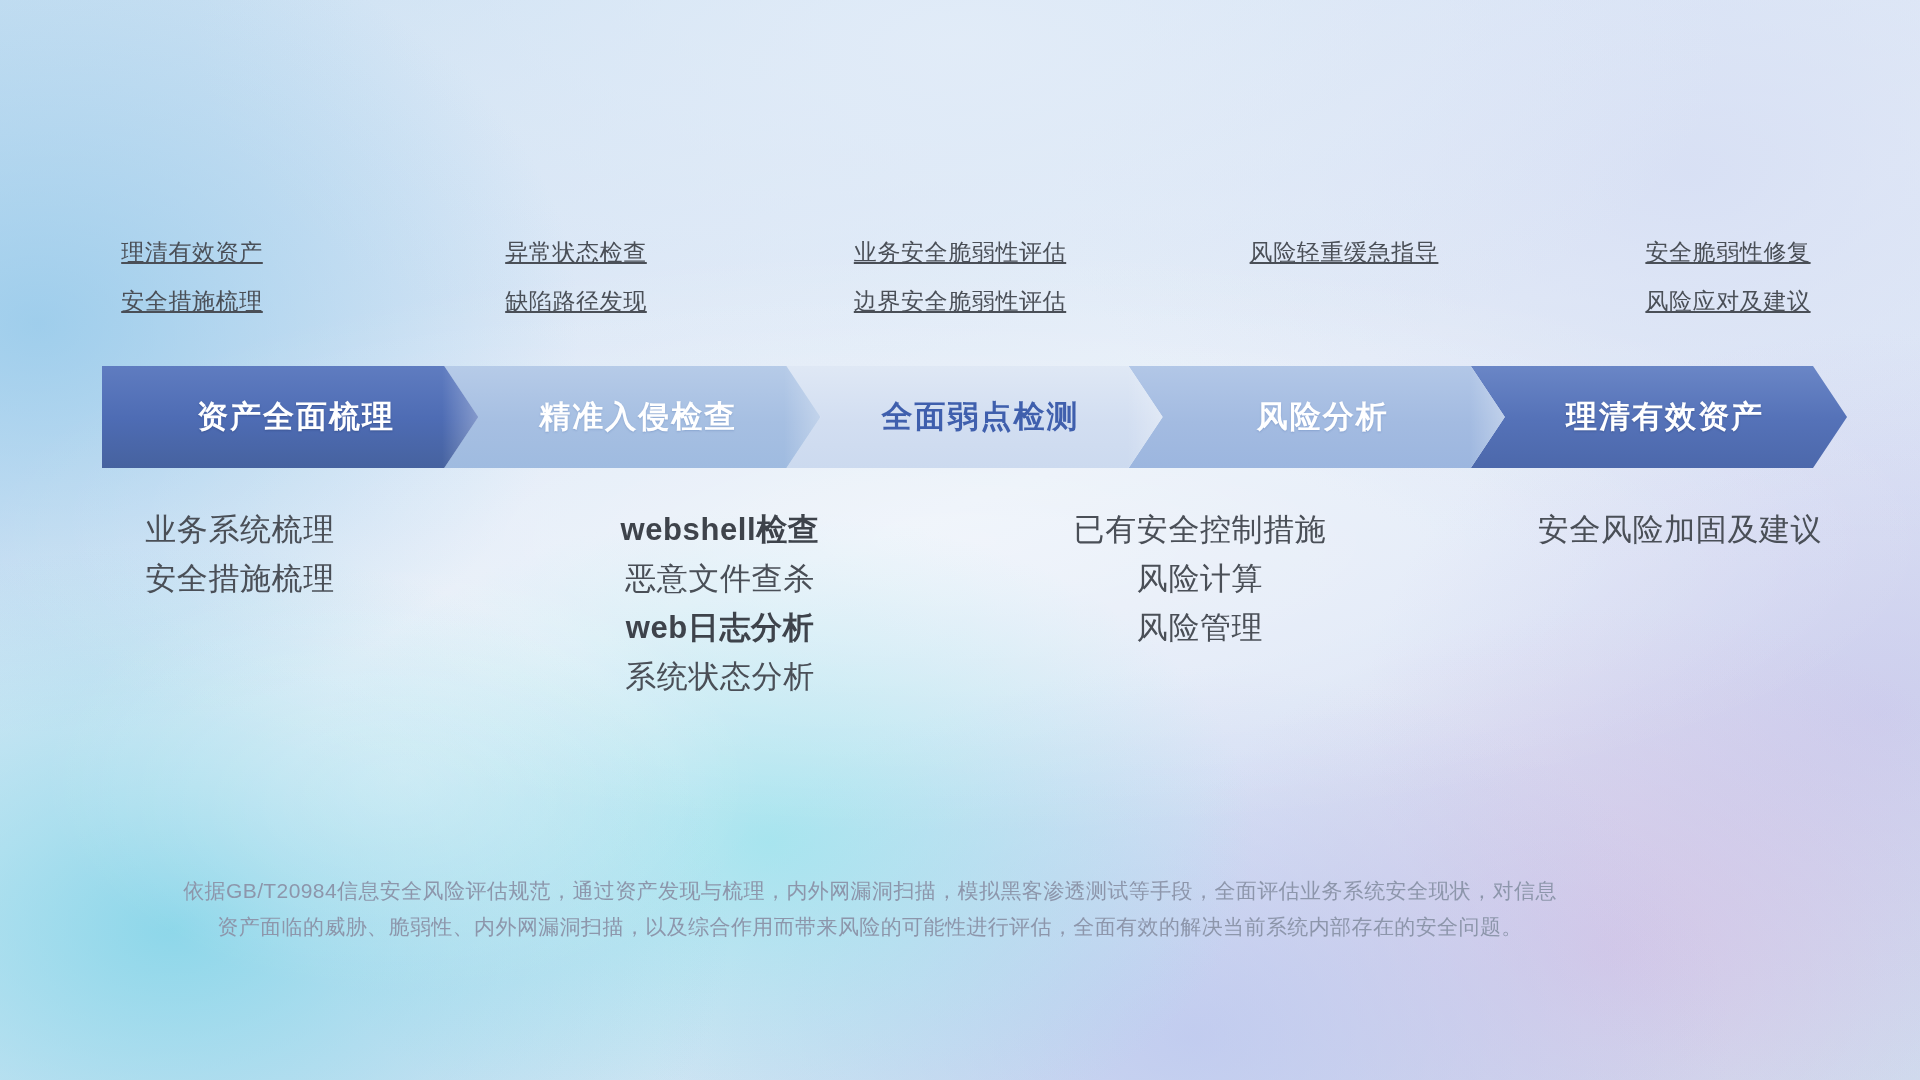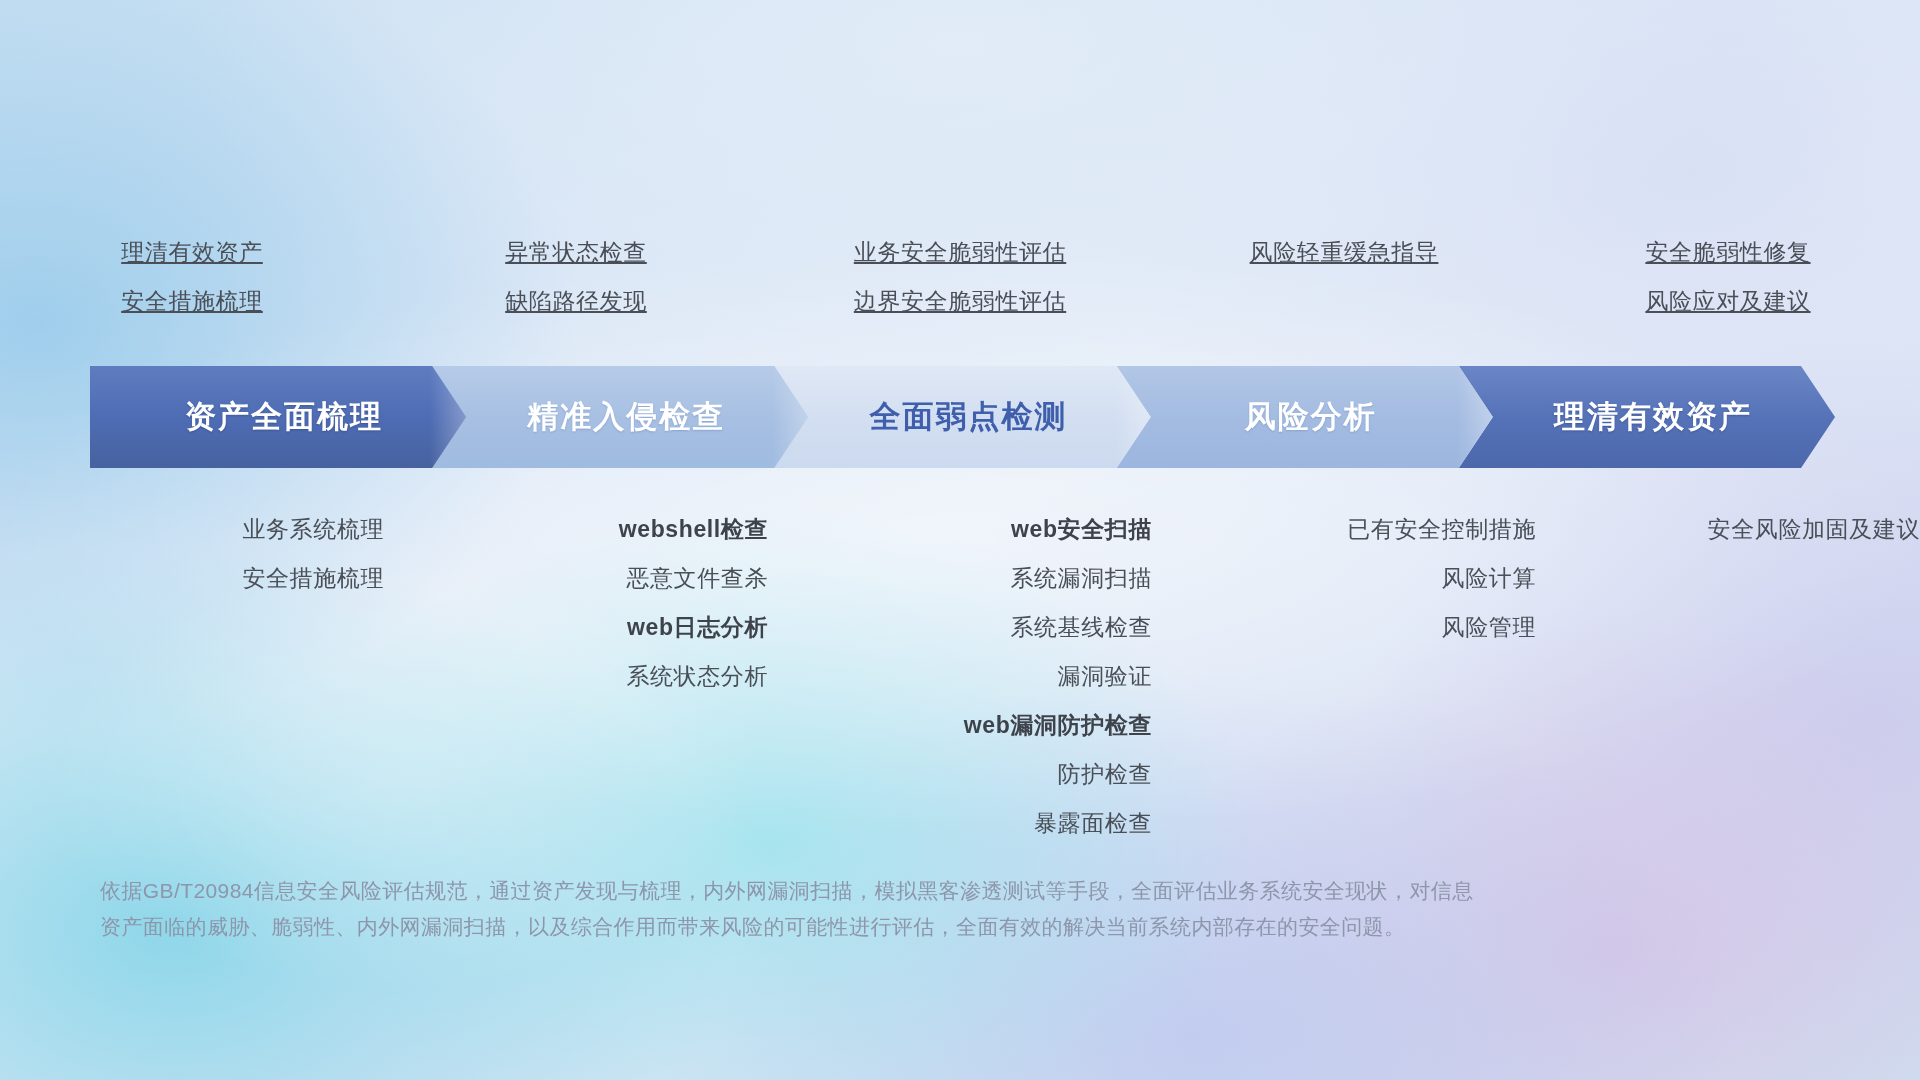--- a/index.html
+++ b/index.html
@@ -63,21 +63,21 @@
     line-height: 49px;
     letter-spacing: 0.6px;
     white-space: nowrap;
   }
   .top-col .line { display: block; text-decoration: underline; }
 
   
   .banner {
     position: absolute;
     top: 366px;
-    left: 90px;
+    left: 102px;
     width: 1745px;
     height: 102px;
     display: flex;
   }
   .chev {
     position: relative;
     flex: 1 1 0;
     height: 102px;
     display: flex;
     align-items: center;
@@ -129,42 +129,42 @@
   .bottom-row {
     position: absolute;
     top: 505px;
     left: 0;
     width: 1920px;
     display: flex;
     align-items: flex-start;
   }
   .bot-col {
     flex: 1 1 0;
-    text-align: right;
+    text-align: center;
     color: #4a4f57;
-    font-size: 23px;
+    font-size: 31px;
     line-height: 49px;
     letter-spacing: 0.6px;
     white-space: nowrap;
   }
   .bot-col .line { display: block; }
   .bot-col .line.em { font-weight: bold; color: #3e434b; }
 
   
   .footer {
     position: absolute;
     top: 873px;
     left: 100px;
     width: 1540px;
     color: #8d96ab;
     font-size: 21px;
     line-height: 36px;
     letter-spacing: 0.4px;
   }
-  .footer .fline { display: block; }
+  .footer .fline { display: block; text-align: center; }
 </style>
 </head>
 <body>
 
 <div id="bg"></div>
 <div id="bg-haze"></div>
 
 <div id="stage">
 
   <div class="top-row" id="top-row">
@@ -212,29 +212,20 @@
         <span class="line">业务系统梳理</span>
         <span class="line">安全措施梳理</span>
       </div>
       <div class="bot-col">
         <span class="line em">webshell检查</span>
         <span class="line">恶意文件查杀</span>
         <span class="line em">web日志分析</span>
         <span class="line">系统状态分析</span>
       </div>
       <div class="bot-col">
-        <span class="line em">web安全扫描</span>
-        <span class="line">系统漏洞扫描</span>
-        <span class="line">系统基线检查</span>
-        <span class="line">漏洞验证</span>
-        <span class="line em">web漏洞防护检查</span>
-        <span class="line">防护检查</span>
-        <span class="line">暴露面检查</span>
-      </div>
-      <div class="bot-col">
         <span class="line">已有安全控制措施</span>
         <span class="line">风险计算</span>
         <span class="line">风险管理</span>
       </div>
       <div class="bot-col">
         <span class="line">安全风险加固及建议</span>
       </div>
     </div>
 
   <div class="footer" id="footer">

